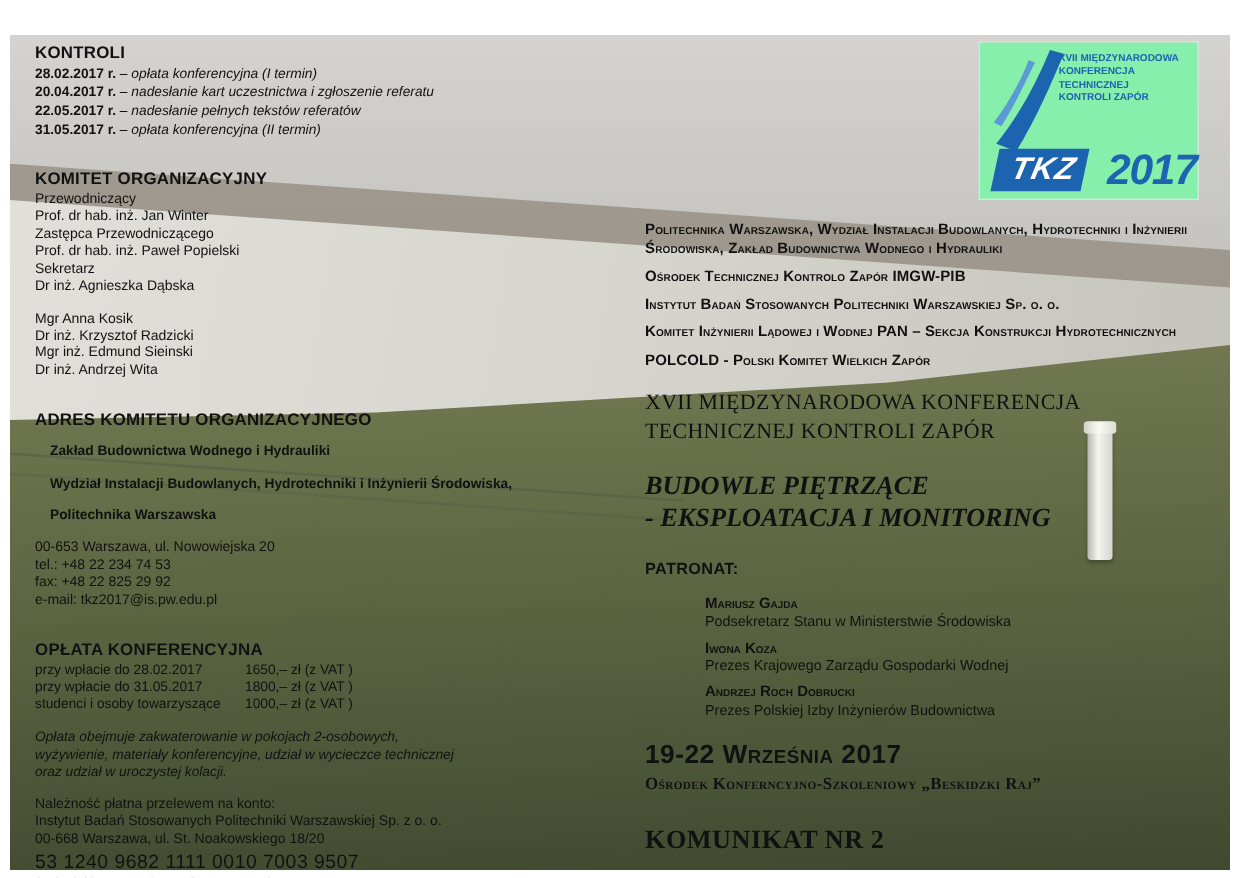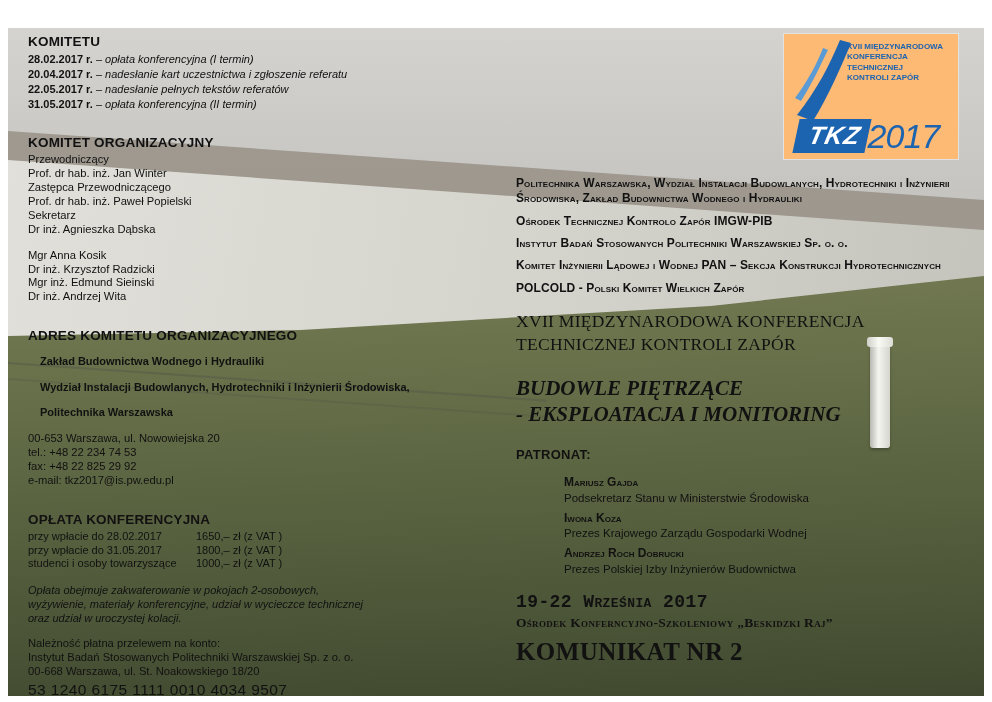--- a/index.html
+++ b/index.html
@@ -25,30 +25,30 @@
        background:linear-gradient(178deg,#93926c 0%,#7e815c 25%,#68714a 50%,#525c3c 78%,#40492f 100%);}
   .fence{position:absolute;left:0;top:334px;width:540px;height:2px;
        background:rgba(85,85,74,.45);transform-origin:left center;transform:rotate(4deg);
        box-shadow:0 16px 0 rgba(85,85,74,.3);}
   .pole{position:absolute;left:862px;top:316px;width:20px;height:104px;border-radius:3px;
        background:linear-gradient(90deg,#b8b8b2,#f5f5f0 42%,#d5d5ce);box-shadow:0 2px 3px rgba(0,0,0,.25);}
   .pole::before{content:"";position:absolute;left:-3px;top:-7px;width:26px;height:10px;border-radius:3px;
        background:linear-gradient(90deg,#cfcfc8,#fafaf5 45%,#dcdcd5);}
 
   
-  .logo-box{position:absolute;left:783px;top:33px;width:176px;height:127px;background:#fdba74;
+  .logo-box{position:absolute;left:783px;top:33px;width:176px;height:127px;background:#86efac;
        border:1px solid #e2e2e2;box-sizing:border-box;}
   .swoosh{position:absolute;left:6px;top:4px;}
   .logo-lines{position:absolute;right:5px;top:8px;width:106px;
        font-size:8px;font-weight:bold;line-height:1.3;color:#1c63b0;text-align:left;}
   .logo-bottom{position:absolute;left:12px;bottom:6px;white-space:nowrap;display:flex;align-items:center;}
   .tkz{display:inline-block;background:#1c63b0;color:#fff;font-style:italic;font-weight:bold;
        font-size:25px;line-height:1;padding:4px 7px 5px 13px;transform:skewX(-12deg);letter-spacing:1px;}
-  .y2017{font-style:italic;font-weight:normal;font-size:34px;line-height:1;color:#1c63b0;
-       margin-left:0;letter-spacing:-1px;}
+  .y2017{font-style:italic;font-weight:bold;font-size:34px;line-height:1;color:#1c63b0;
+       margin-left:18px;letter-spacing:-1px;}
 
   
   .left-col{position:absolute;left:28px;top:34px;width:462px;}
   .h-sans{font-size:13.5px;font-weight:bold;margin:0 0 3px 0;letter-spacing:.2px;}
   .t-item{margin:0 0 1px 0;font-size:11px;line-height:1.28;}
   .b{font-weight:bold;}
   .i{font-style:italic;}
   .sec{margin:0 0 24px 0;}
   .line{margin:0;font-size:11.2px;line-height:1.24;}
   .gap{height:12px;}
@@ -66,26 +66,26 @@
        font-variant:small-caps;letter-spacing:.1px;}
   .conf-title{margin-top:14px;font-family:"Liberation Serif","DejaVu Serif",serif;
        font-size:17.5px;line-height:1.3;letter-spacing:.3px;}
   .conf-sub{margin-top:19px;font-family:"Liberation Serif","DejaVu Serif",serif;
        font-size:21px;font-weight:bold;line-height:1.25;font-style:italic;}
   .patronat-h{margin:20px 0 0 0;font-size:13px;font-weight:bold;letter-spacing:.3px;}
   .patrons{margin-top:13px;margin-left:48px;}
   .patron{margin:0 0 5px 0;}
   .p-name{font-size:12px;font-weight:bold;font-variant:small-caps;line-height:1.3;}
   .p-title{font-size:11.5px;line-height:1.3;}
-  .ev-dates{margin-top:15px;font-family:Liberation Mono, monospace;
-       font-size:18px;font-weight:bold;font-variant:small-caps;letter-spacing:.4px;}
+  .ev-dates{margin-top:15px;font-family:Liberation Sans, sans-serif;
+       font-size:21px;font-weight:bold;font-variant:small-caps;letter-spacing:.4px;}
   .ev-venue{margin-top:3px;font-family:"Liberation Serif","DejaVu Serif",serif;
        font-size:13.5px;font-weight:bold;font-variant:small-caps;letter-spacing:.3px;}
-  .komunikat{margin-top:7px;font-family:"Liberation Serif","DejaVu Serif",serif;
-       font-size:25px;font-weight:bold;letter-spacing:.4px;}
+  .komunikat{margin-top:24px;font-family:"Liberation Serif","DejaVu Serif",serif;
+       font-size:21px;font-weight:bold;letter-spacing:.4px;}
 </style>
 </head>
 <body>
 
 <div class="page">
 
   <div class="photo">
     <div class="sky"></div>
     <div class="hills"></div>
     <div class="dam"></div>
@@ -107,21 +107,21 @@
     </div>
     <div class="logo-bottom">
       <span class="tkz">TKZ</span>
       <span class="y2017">2017</span>
     </div>
   </div>
 
   <div class="left-col">
 
     <section class="sec">
-      <h2 class="h-sans">KOMITETU</h2>
+      <h2 class="h-sans">KONTROLI</h2>
       <p class="t-item"><span class="b">28.02.2017 r.</span><span class="i"> – opłata konferencyjna (I termin)</span></p>
       <p class="t-item"><span class="b">20.04.2017 r.</span><span class="i"> – nadesłanie kart uczestnictwa i zgłoszenie referatu</span></p>
       <p class="t-item"><span class="b">22.05.2017 r.</span><span class="i"> – nadesłanie pełnych tekstów referatów</span></p>
       <p class="t-item"><span class="b">31.05.2017 r.</span><span class="i"> – opłata konferencyjna (II termin)</span></p>
     </section>
 
     <section class="sec">
       <h2 class="h-sans">KOMITET ORGANIZACYJNY</h2>
       <p class="line">Przewodniczący</p>
       <p class="line">Prof. dr hab. inż. Jan Winter</p>
@@ -159,21 +159,21 @@
         </div>
       <div class="fee-row">
           <span class="fee-label">studenci i osoby towarzyszące</span>
           <span class="fee-price">1000,– zł (z VAT )</span>
         </div>
       <p class="note">Opłata obejmuje zakwaterowanie w pokojach 2-osobowych, wyżywienie, materiały konferencyjne, udział w wycieczce technicznej oraz udział w uroczystej kolacji.</p>
       <div class="pay">
         <p class="line">Należność płatna przelewem na konto:</p>
         <p class="line">Instytut Badań Stosowanych Politechniki Warszawskiej Sp. z o. o.</p>
         <p class="line">00-668 Warszawa, ul. St. Noakowskiego 18/20</p>
-        <p class="account">53 1240 6175 1111 0010 4034 9507</p>
+        <p class="account">53 1240 9682 1111 0010 7003 9507</p>
         <p class="line"><span>(z dopiskiem: </span><span class="bi">Konferencja TKZ 2017</span><span>)</span></p>
       </div>
     </section>
 
   </div>
 
   <div class="right-col">
 
     <div>
       <p class="org">Politechnika Warszawska, Wydział Instalacji Budowlanych, Hydrotechniki i Inżynierii Środowiska, Zakład Budownictwa Wodnego i Hydrauliki</p>

